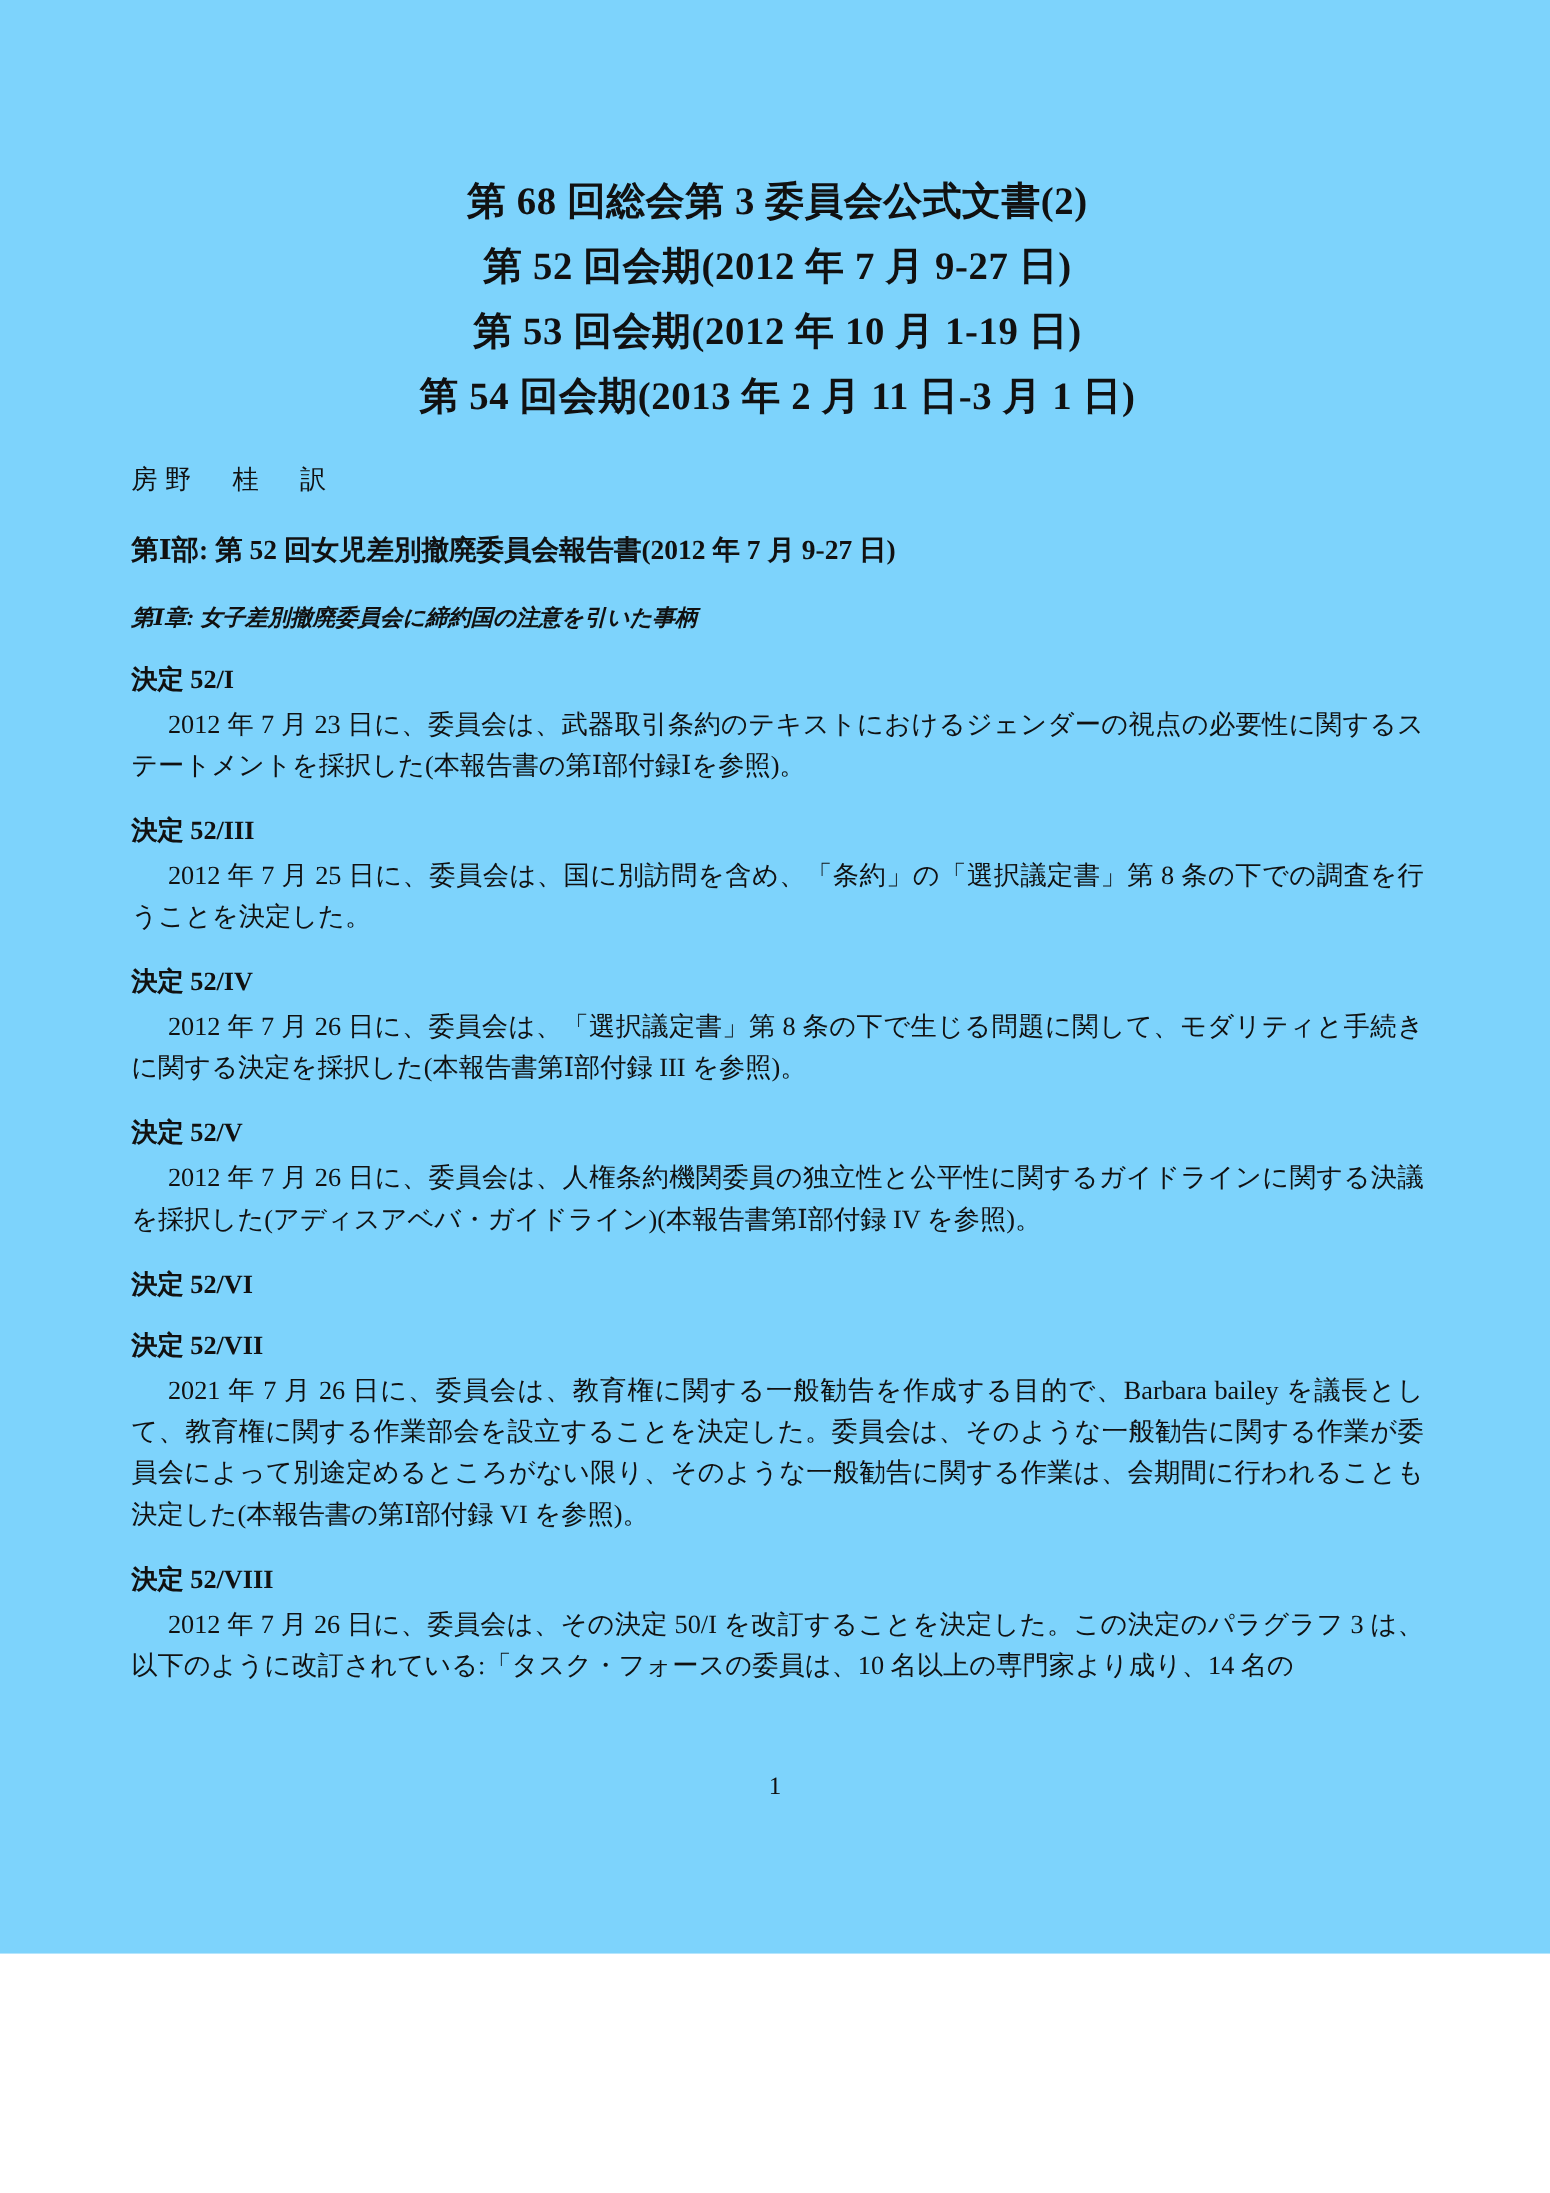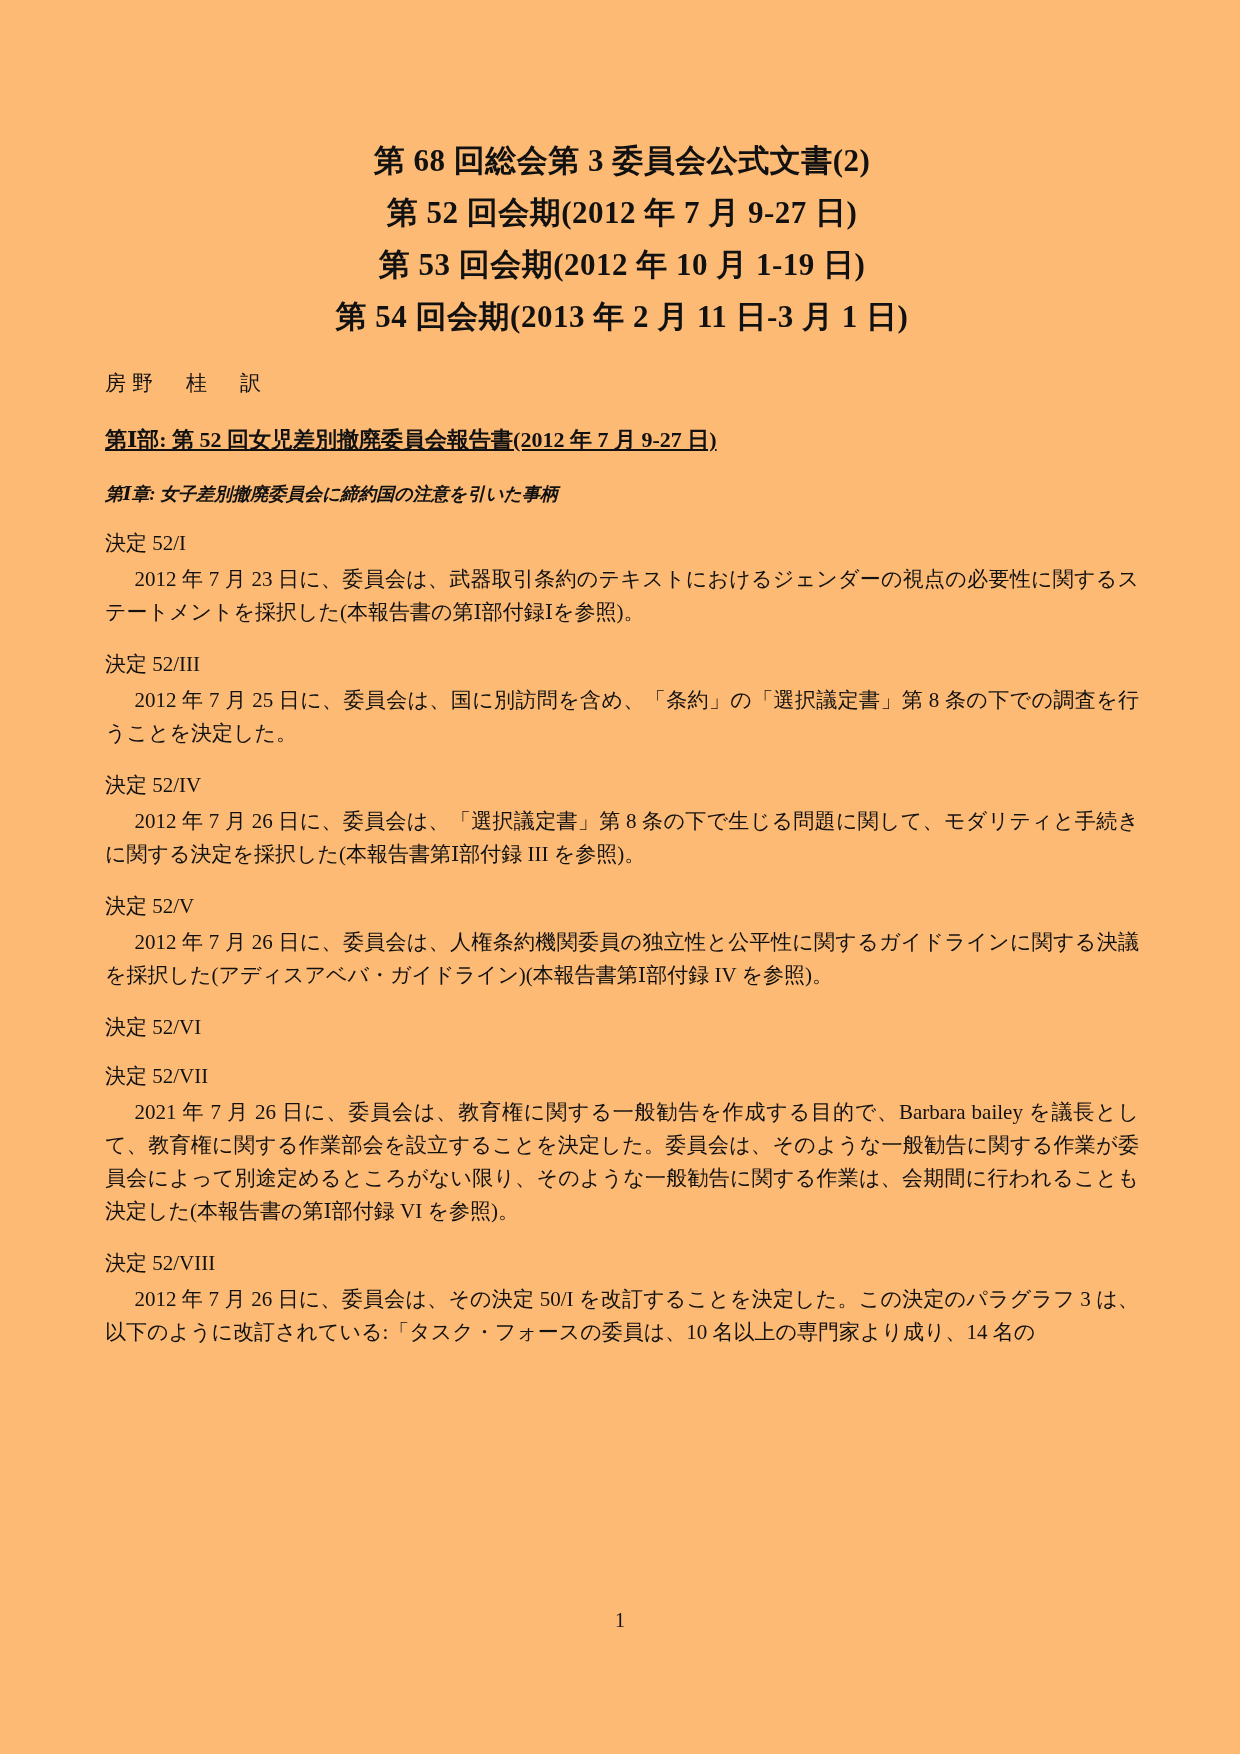--- a/index.html
+++ b/index.html
@@ -3,23 +3,23 @@
 <meta charset="utf-8">
 <style>
   html, body {
     margin: 0;
     padding: 0;
     background: #ffffff;
   }
   .doc-page {
     position: relative;
     width: 1240px;
-    height: 1754px;
+    height: 1563px;
     margin: 0 auto;
-    background: #fdba74;
+    background: #7dd3fc;
     color: #111111;
     font-family: "Liberation Serif", "DejaVu Serif", serif;
     box-sizing: border-box;
     padding: 143px 101px 40px 105px;
     overflow: hidden;
   }
   .title-block { margin: 0 0 0 0; }
   .title-line {
     text-align: center;
     font-size: 31px;
@@ -32,34 +32,33 @@
     font-size: 21px;
     line-height: 26px;
     margin: 36px 0 0 0;
     letter-spacing: 6px;
   }
   .part-heading {
     font-size: 22px;
     line-height: 28px;
     font-weight: bold;
     margin: 30px 0 0 0;
-    text-decoration: underline;
   }
   .chapter-heading {
     font-size: 18px;
     line-height: 28px;
     font-weight: bold;
     margin: 26px 0 0 0;
     font-style: italic;
   }
   .decision-section { margin: 22px 0 0 0; }
   .decision-heading {
     font-size: 21px;
     line-height: 27px;
-    font-weight: normal;
+    font-weight: bold;
     margin: 0 0 6px 0;
   }
   .decision-body {
     font-size: 21px;
     line-height: 33px;
     margin: 0;
     text-align: justify;
     text-indent: 1.4em;
     word-break: break-word;
   }

